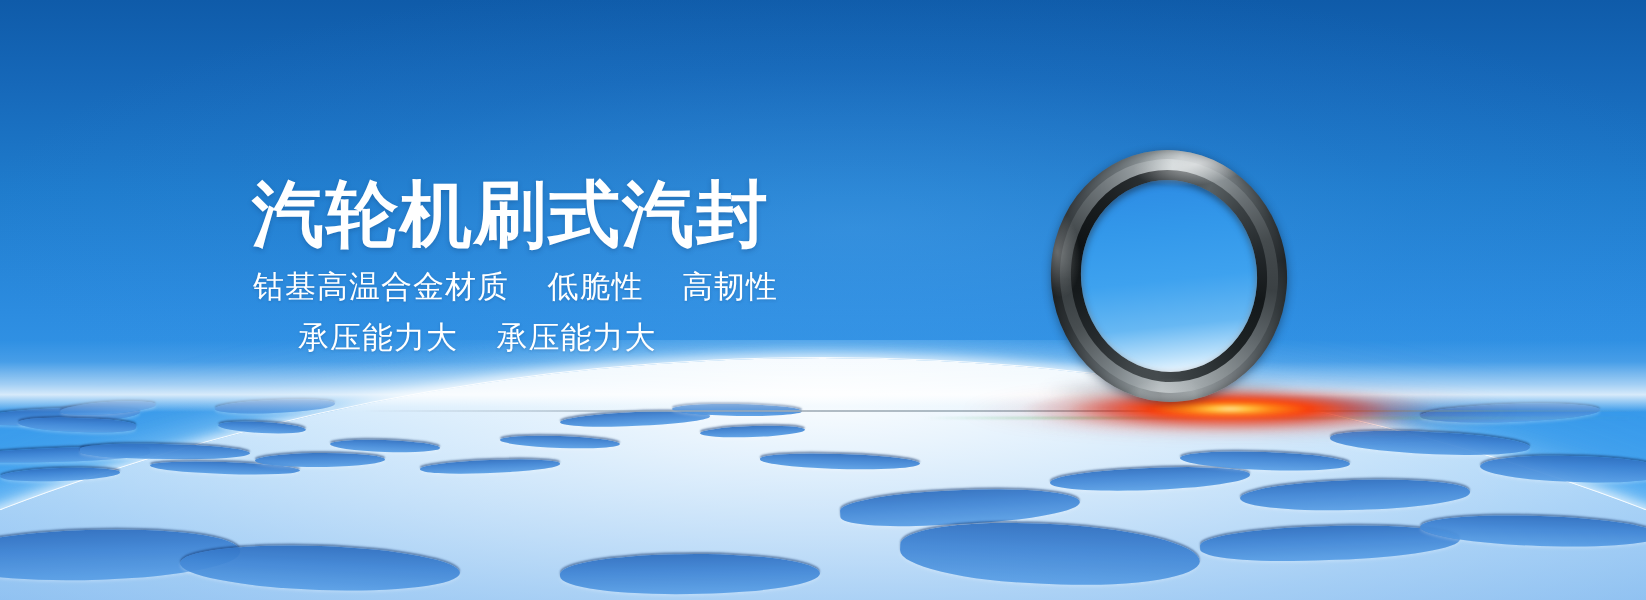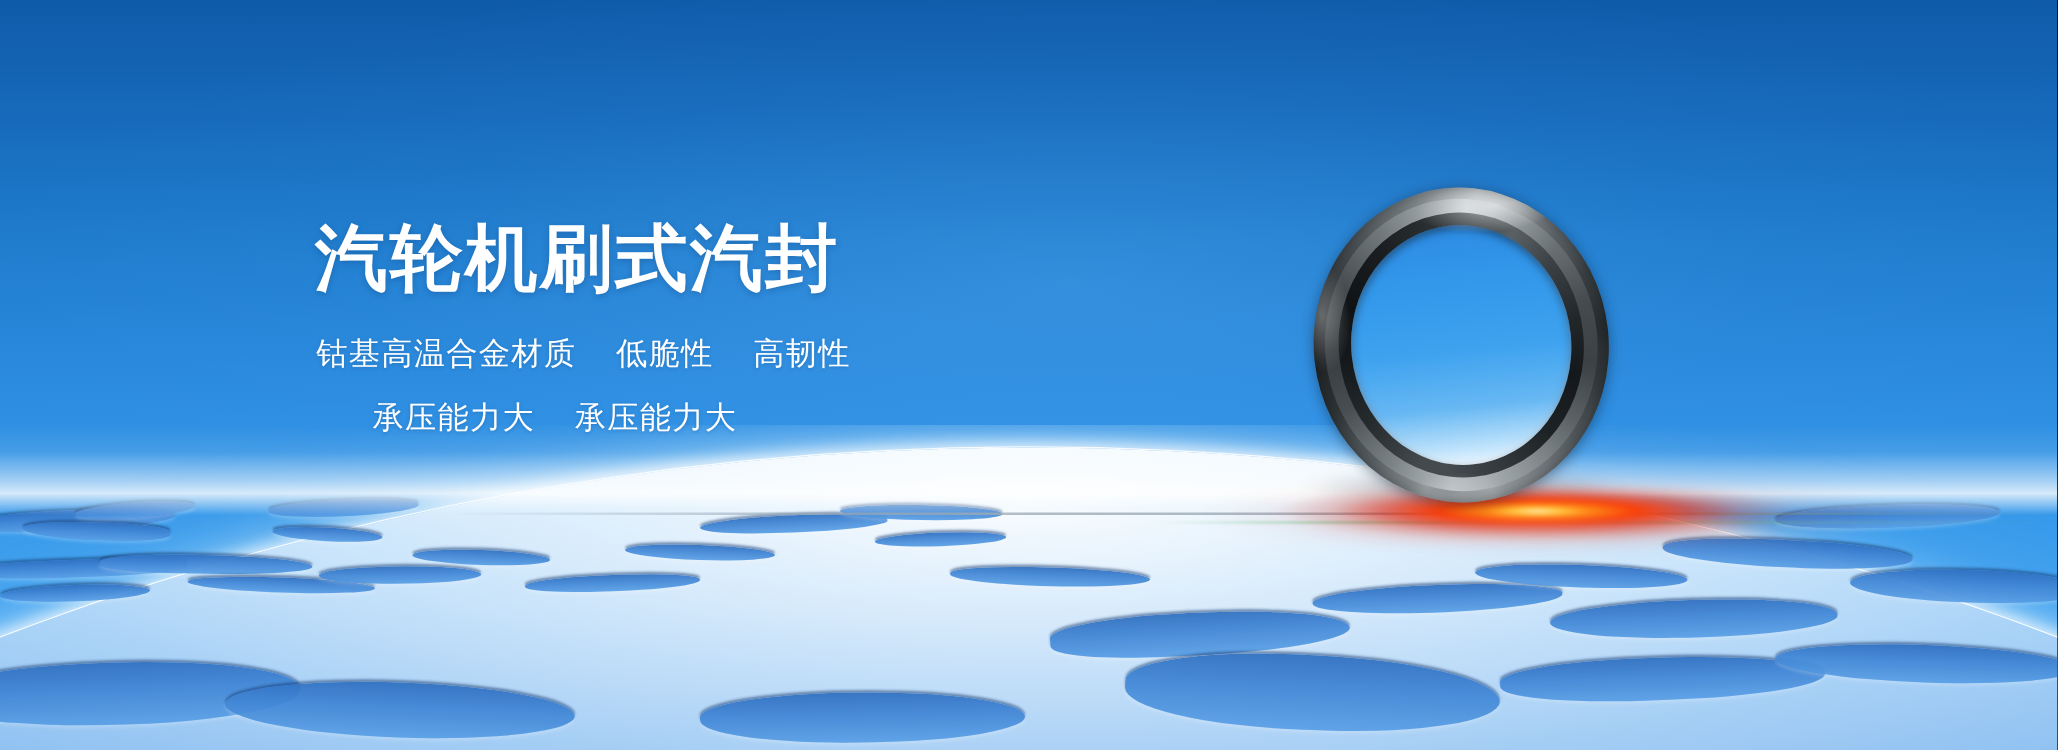--- a/index.html
+++ b/index.html
@@ -312,31 +312,31 @@
   .copy {
     position: absolute;
     left: 0;
     top: 0;
     width: 900px;
   }
   .headline {
     position: absolute;
     left: 252px;
     top: 178px;
-    font-size: 58px;
+    font-size: 72px;
     line-height: 1;
     font-weight: 700;
     color: #ffffff;
     letter-spacing: 2px;
     white-space: nowrap;
     text-shadow: 0 2px 5px rgba(10,50,100,0.28);
   }
   .subline {
     position: absolute;
-    font-size: 25px;
+    font-size: 31px;
     line-height: 1;
     font-weight: 400;
     color: #ffffff;
     white-space: pre;
     letter-spacing: 1px;
     text-shadow: 0 1px 3px rgba(10,50,100,0.25);
   }
   .subline.l1 { left: 253px; top: 271px; }
   .subline.l2 { left: 298px; top: 322px; }
 </style>

